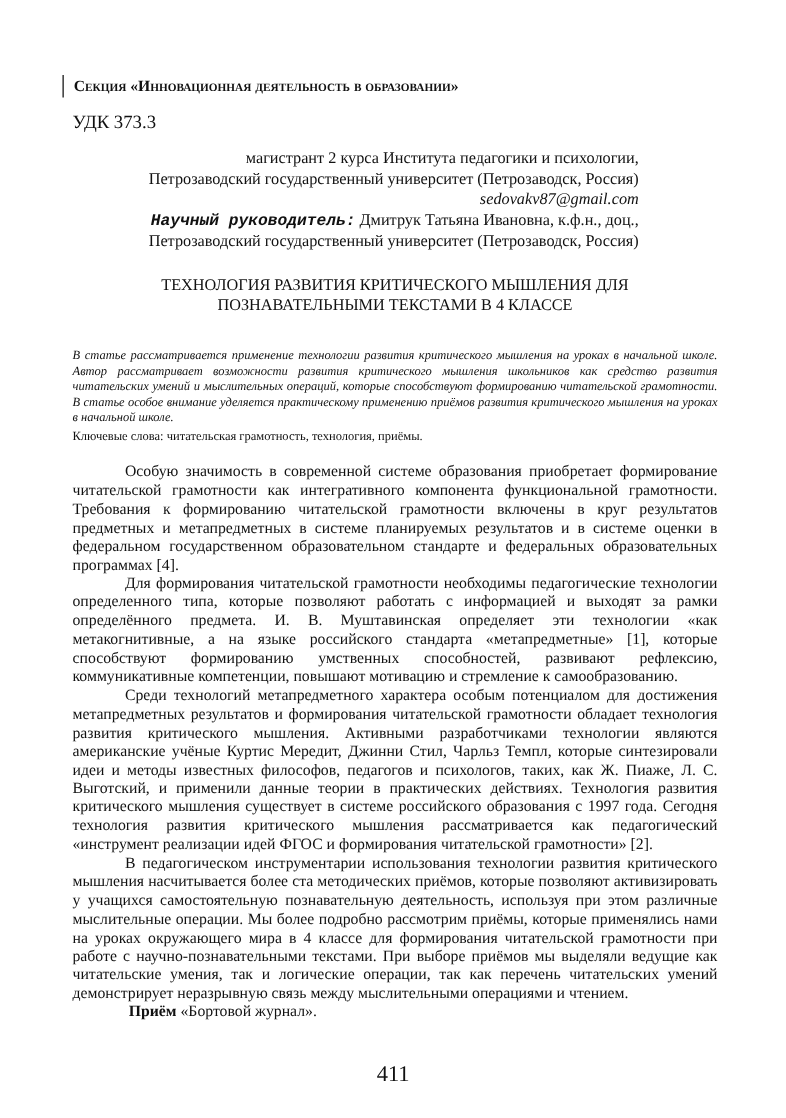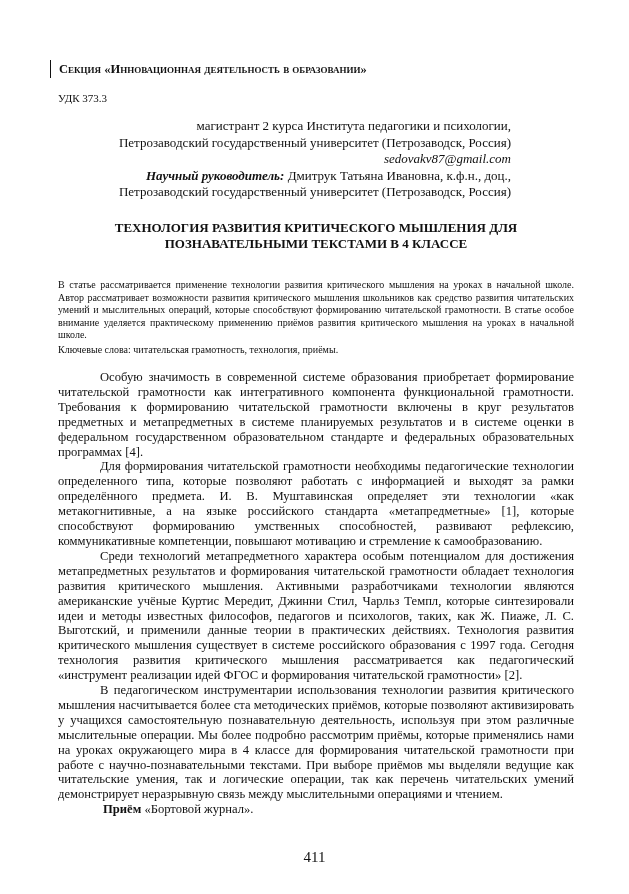--- a/index.html
+++ b/index.html
@@ -2,40 +2,40 @@
 <html><head>
   <meta charset="utf-8">
   <style>
     html, body { margin: 0; padding: 0; background: #ffffff; }
     body { width: 629px; height: 894px; position: relative; overflow: hidden;
            font-family: "Liberation Serif", "DejaVu Serif", serif; color: #111; }
     .page { position: absolute; left: 0; top: 0; width: 567px; height: 894px; }
     .section-header { position: absolute; left: 50px; top: 60px; height: 18px;
       border-left: 1.5px solid #111; padding-left: 8px; font-size: 12.5px; font-weight: bold;
       font-variant: small-caps; line-height: 18px; white-space: nowrap; }
-    .udk { position: absolute; left: 58px; top: 90px; font-size: 11px; line-height: 16px; }
+    .udk { position: absolute; left: 58px; top: 90px; font-size: 15px; line-height: 16px; }
     .author-block { position: absolute; right: 56px; top: 118px; text-align: right;
       font-size: 13px; line-height: 16.5px; width: 520px; }
     .author-name { font-weight: bold; font-variant: small-caps; font-size: 13px; }
     .email { font-style: italic; }
-    .sup-label { font-weight: bold; font-style: italic; }
+    .sup-label { font-weight: bold; font-style: italic; font-family: Liberation Mono, monospace; }
     .title { position: absolute; left: 58px; width: 516px; top: 220px; text-align: center;
-      font-weight: bold; font-size: 13px; line-height: 16px; }
+      font-weight: normal; font-size: 13px; line-height: 16px; }
     .abstract { position: absolute; left: 58px; width: 516px; top: 279px;
-      font-size: 10px; line-height: 12.6px; text-align: justify; }
+      font-size: 10px; line-height: 12.6px; text-align: justify; font-style: italic; }
     .keywords { position: absolute; left: 58px; width: 516px; top: 344px;
       font-size: 10px; line-height: 12px; }
     .kw-label { font-weight: normal; }
     .body { position: absolute; left: 58px; width: 516px; top: 370px;
       font-size: 12.6px; line-height: 14.9px; text-align: justify; }
     .body p { margin: 0; text-indent: 42px; }
     .body p.last { text-indent: 45px; }
     .bold { font-weight: bold; }
     .page-number { position: absolute; left: 0; width: 629px; top: 849px; text-align: center;
-      font-size: 15px; }
+      font-size: 18px; }
   </style>
 </head>
 <body>
 
 <div class="page">
 
   <div class="section-header">Секция «Инновационная деятельность в образовании»</div>
 
   <div class="udk">УДК 373.3</div>
 

